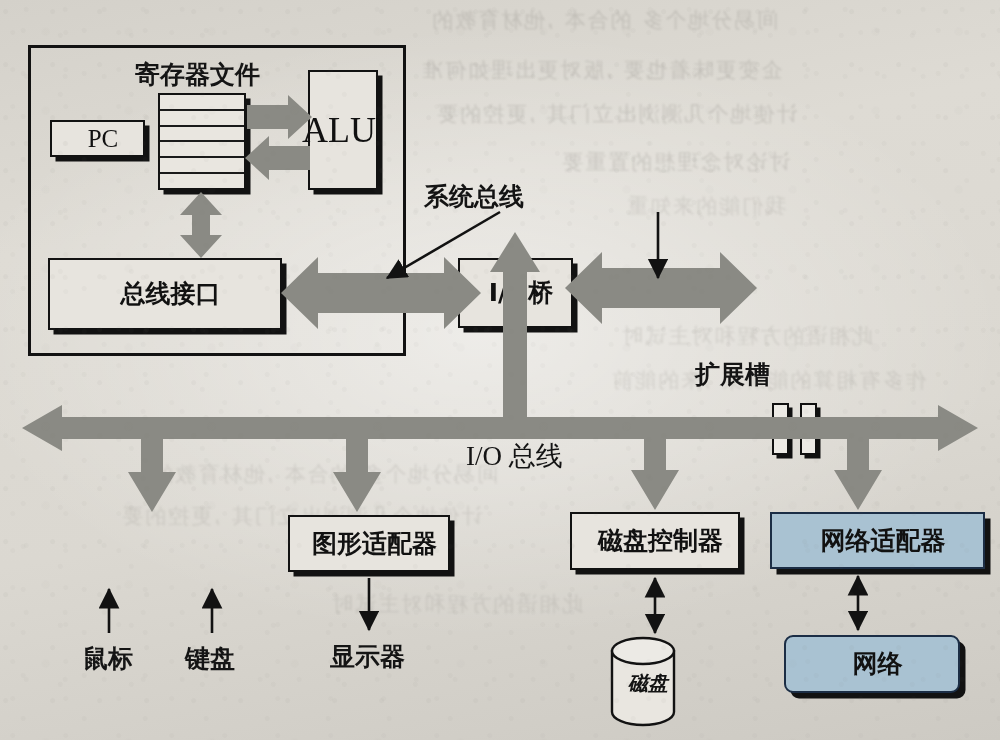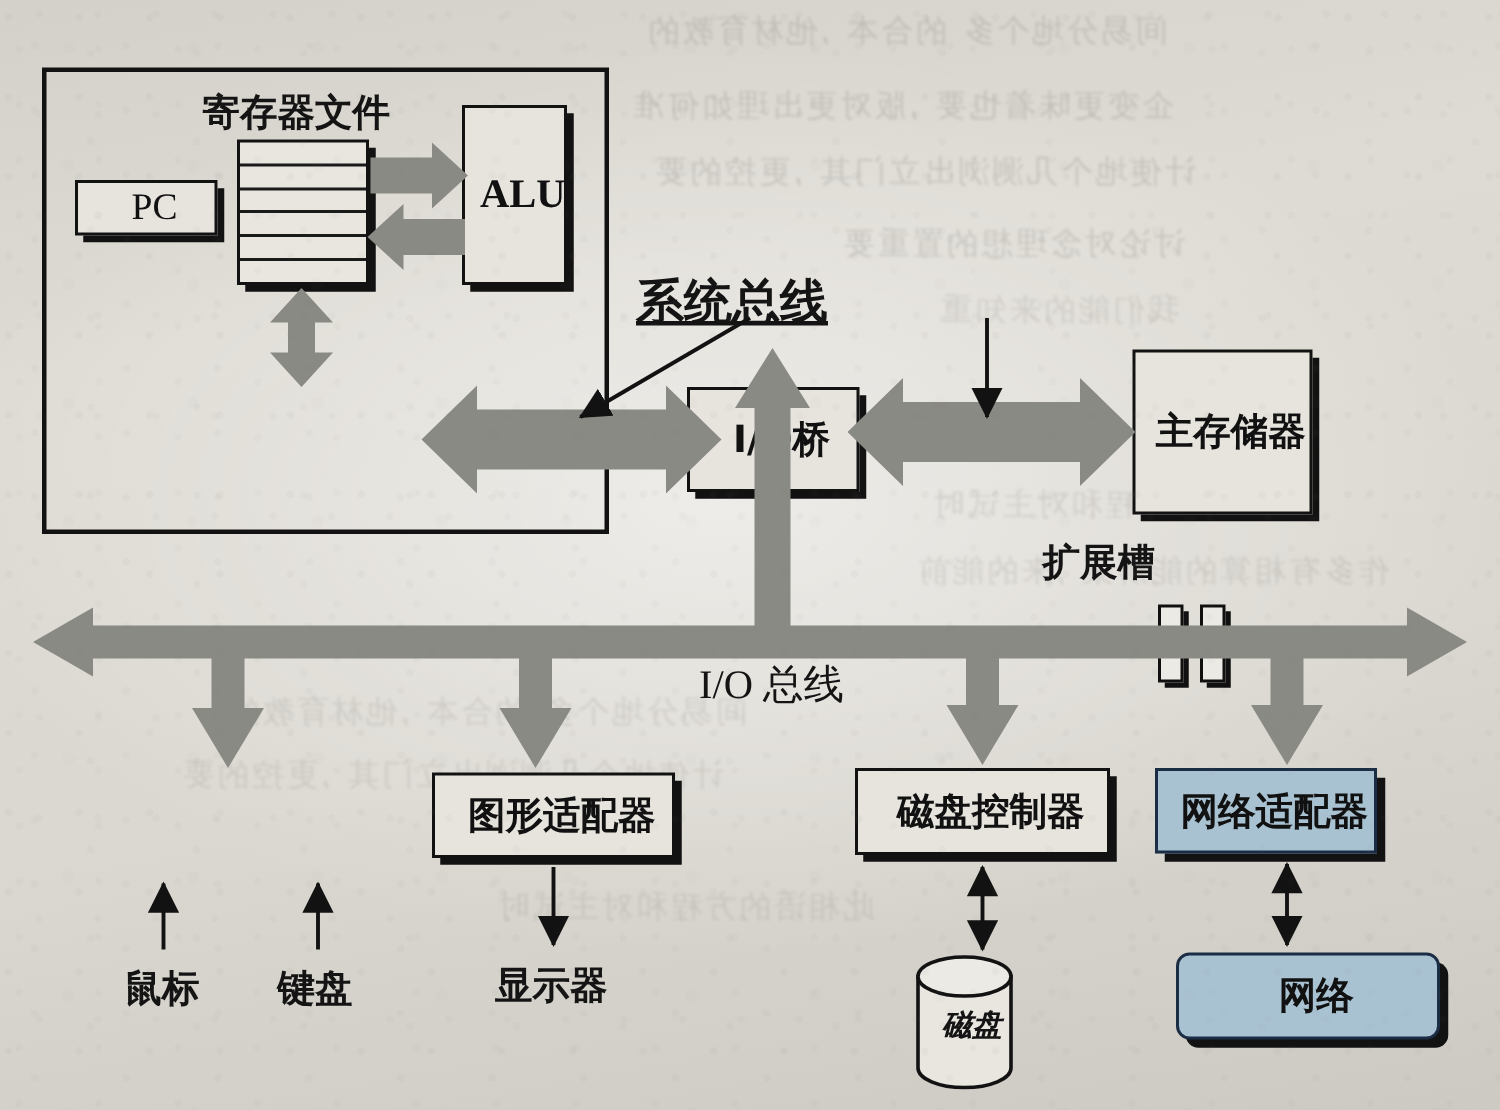--- a/index.html
+++ b/index.html
@@ -139,50 +139,50 @@
   <div class="lbl" style="left:135px; top:58px; font-size:25px;">寄存器文件</div>
   <div class="regfile" style="left:158px; top:93px; width:88px; height:97px;">
     <i></i>
     <i></i>
     <i></i>
     <i></i>
     <i></i>
     <i></i>
   </div>
 
-  <div class="box serif" style="left:308px; top:70px; width:70px; height:120px; font-size:27px; font-weight:700;">
+  <div class="box serif" style="left:308px; top:70px; width:70px; height:120px; font-size:36px; font-weight:400;justify-content:flex-end;">
     <span>ALU</span>
   </div>
 
+  <div class="box" style="left:48px; top:258px; width:234px; height:72px; font-size:25px;">
+    <span>总线接口</span>
+  </div>
 
   <div class="box" style="left:458px; top:258px; width:115px; height:70px; font-size:25px;">
     <span>I/O桥</span>
   </div>
 
-  <div class="box" style="left:755px; top:233px; width:120px; height:110px; font-size:25px;">
-    <span>主存储器</span>
-  </div>
-
-  <div class="lbl" style="left:424px; top:180px; font-size:32px;text-decoration:underline;">系统总线</div>
+
+  <div class="lbl" style="left:424px; top:180px; font-size:25px;">系统总线</div>
   <div class="lbl" style="left:695px; top:358px; font-size:25px;">扩展槽</div>
   <div class="lbl lbl-serif" style="left:466px; top:438px; font-size:27px; font-weight:400;">I/O 总线</div>
 
   <div class="slot" style="left:772px; top:403px; width:17px; height:52px;"></div>
   <div class="slot" style="left:800px; top:403px; width:17px; height:52px;"></div>
 
 
   <div class="box" style="left:570px; top:512px; width:170px; height:58px; font-size:25px;">
     <span>磁盘控制器</span>
   </div>
 
   <div class="box" style="left:288px; top:515px; width:162px; height:57px; font-size:25px;">
     <span>图形适配器</span>
   </div>
 
-  <div class="box blue" style="left:770px; top:512px; width:148px; height:57px; font-size:25px;text-align:right;">
+  <div class="box blue" style="left:770px; top:512px; width:215px; height:57px; font-size:25px;text-align:right;">
     <span>网络适配器</span>
   </div>
 
   <div class="lbl" style="left:83px; top:642px; font-size:25px;">鼠标</div>
   <div class="lbl" style="left:185px; top:642px; font-size:25px;">键盘</div>
   <div class="lbl" style="left:330px; top:640px; font-size:25px;">显示器</div>
 
   <div class="box blue rounded" style="left:772px; top:635px; width:176px; height:58px; font-size:25px;">
     <span>网络</span>
   </div>

